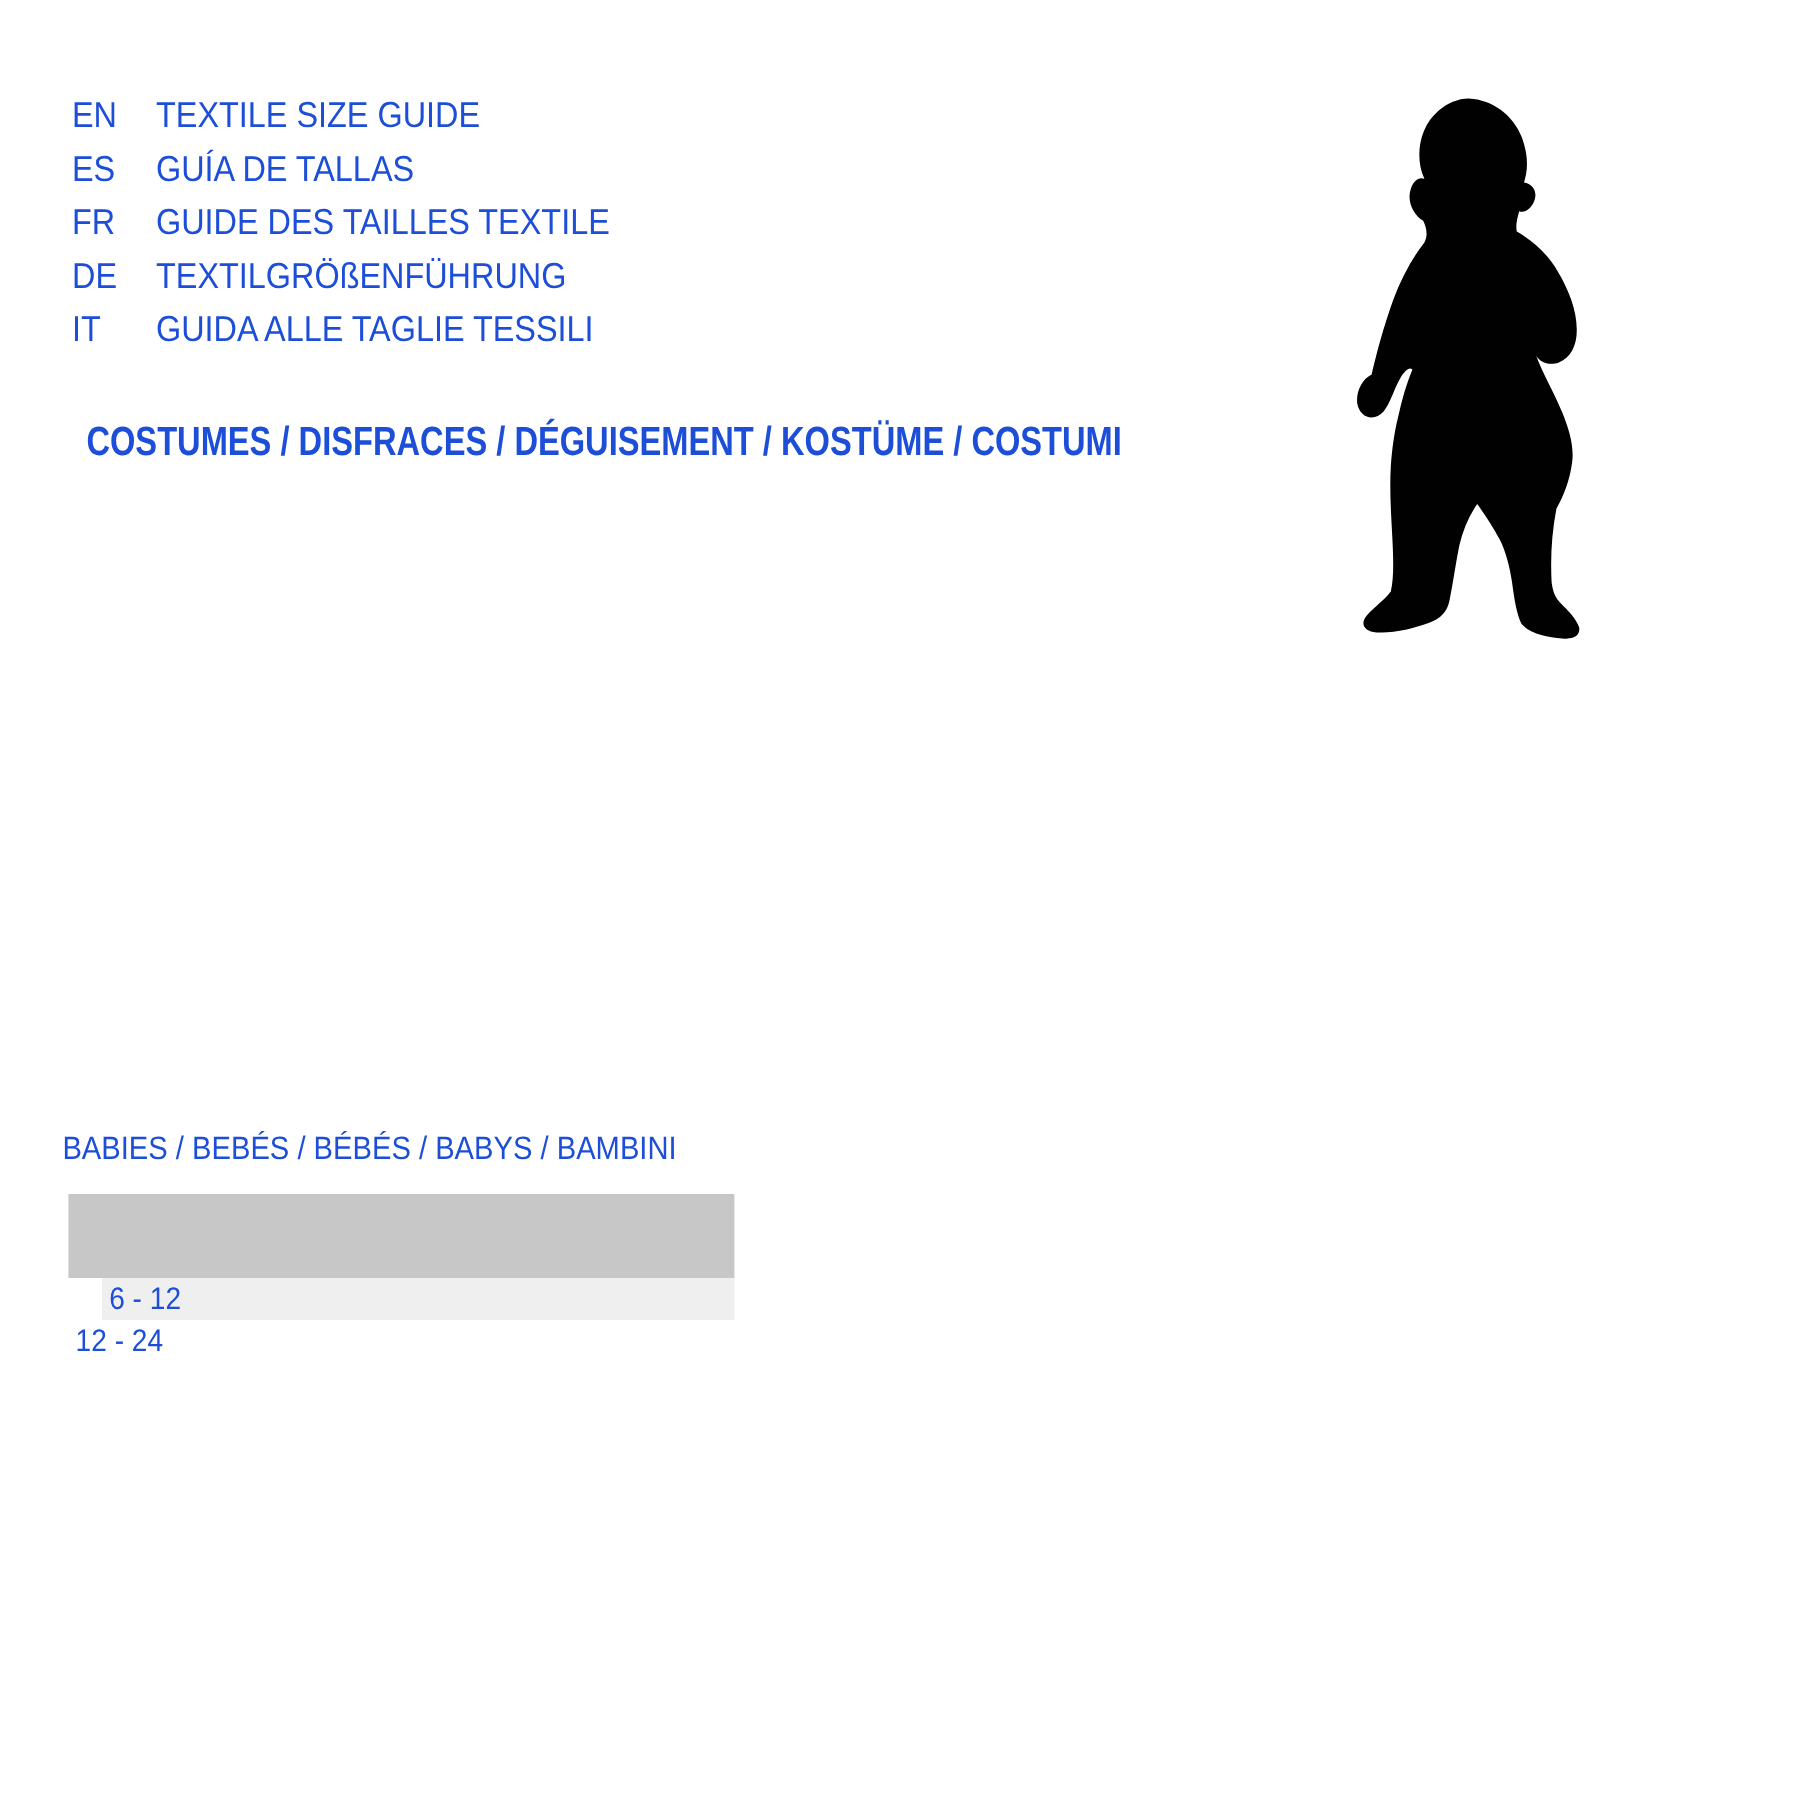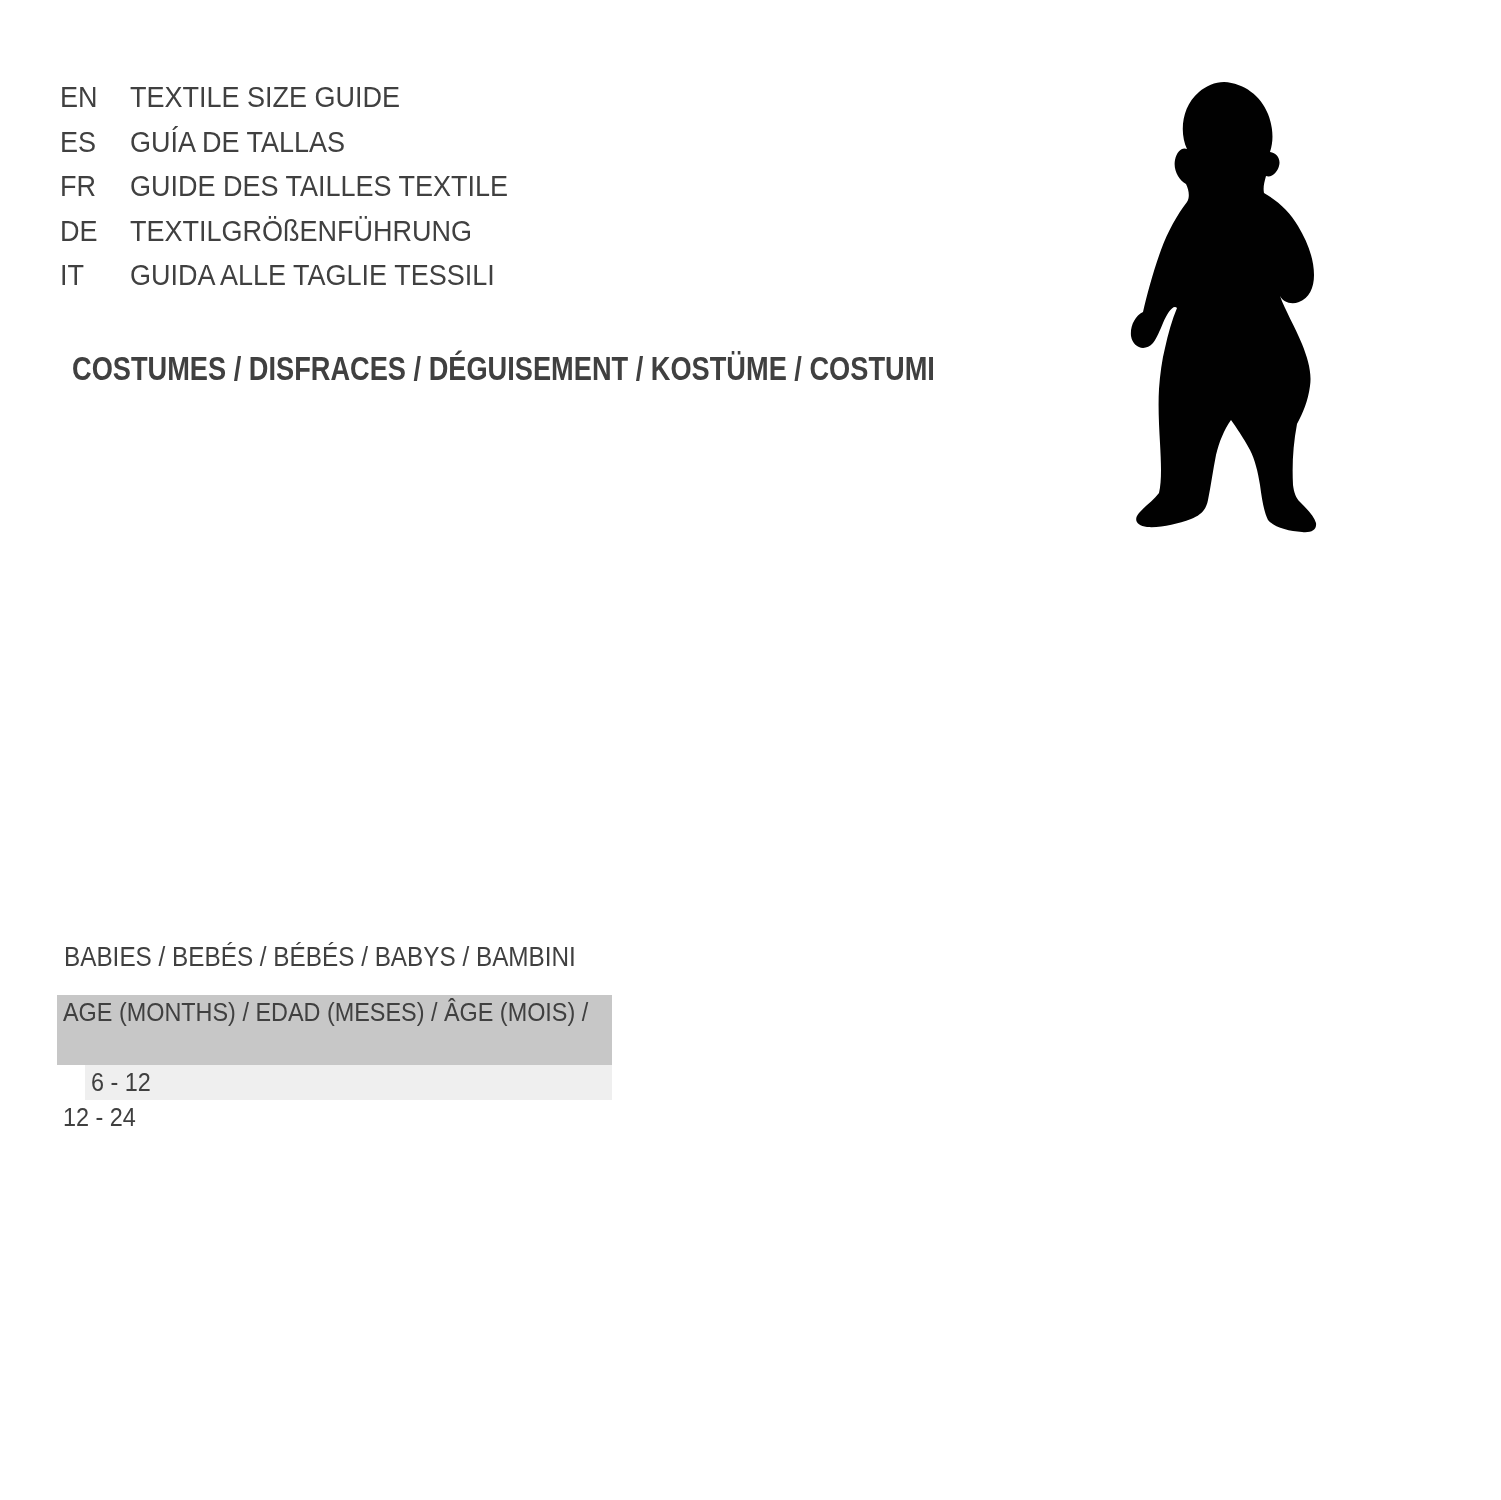--- a/index.html
+++ b/index.html
@@ -3,21 +3,21 @@
 <meta charset="utf-8">
 <style>
   html, body { margin: 0; padding: 0; background: #ffffff; }
   .canvas {
     position: relative;
     width: 1501px;
     height: 1440px;
     background: #ffffff;
     overflow: hidden;
     font-family: "Liberation Sans", sans-serif;
-    color: #404040;
+    color: #1d4ed8;
   }
   .cond {
     display: inline-block;
     transform: scaleX(0.9);
     transform-origin: 0 50%;
     white-space: nowrap;
   }
   
   .lang-block { position: absolute; left: 60px; top: 75px; }
   .lang-row { position: relative; height: 44.5px; line-height: 44.5px; font-size: 30px; }
@@ -28,21 +28,21 @@
     position: absolute; left: 60px; top: 338px; margin: 12px;
     font-size: 34px; font-weight: 700; line-height: 36px;
   }
   .category .cond { transform: scaleX(0.8); }
   
   .figure { position: absolute; left: 1127px; top: 80px; width: 190px; height: 457px; }
   .figure svg { display: block; }
   .figure path { fill: #010101; }
   
   .section-title {
-    position: absolute; left: 64px; top: 941px; margin: 0;
+    position: absolute; left: 52px; top: 941px; margin: 0;
     font-size: 27px; font-weight: 400; line-height: 32px;
   }
   .size-table { position: absolute; left: 57px; top: 995px; width: 555px; }
   .thead {
     background: #c7c7c7;
     padding: 0 0 0 6px;
     font-size: 26px;
     line-height: 35px;
     height: 70px;
   }
@@ -133,21 +133,20 @@
         C79 6 88 2 97 2 Z"></path>
     </svg>
   </div>
 
   <h2 class="section-title">
     <span class="cond">BABIES / BEBÉS / BÉBÉS / BABYS / BAMBINI</span>
   </h2>
 
   <div class="size-table">
     <div class="thead">
-      <span class="line"><span class="cond">AGE (MONTHS) / EDAD (MESES) / ÂGE (MOIS) /</span></span>
     </div>
     <div class="trow alt">
       <span class="cond">6 - 12</span>
     </div>
     <div class="trow">
       <span class="cond">12 - 24</span>
     </div>
   </div>
 
 </div>

